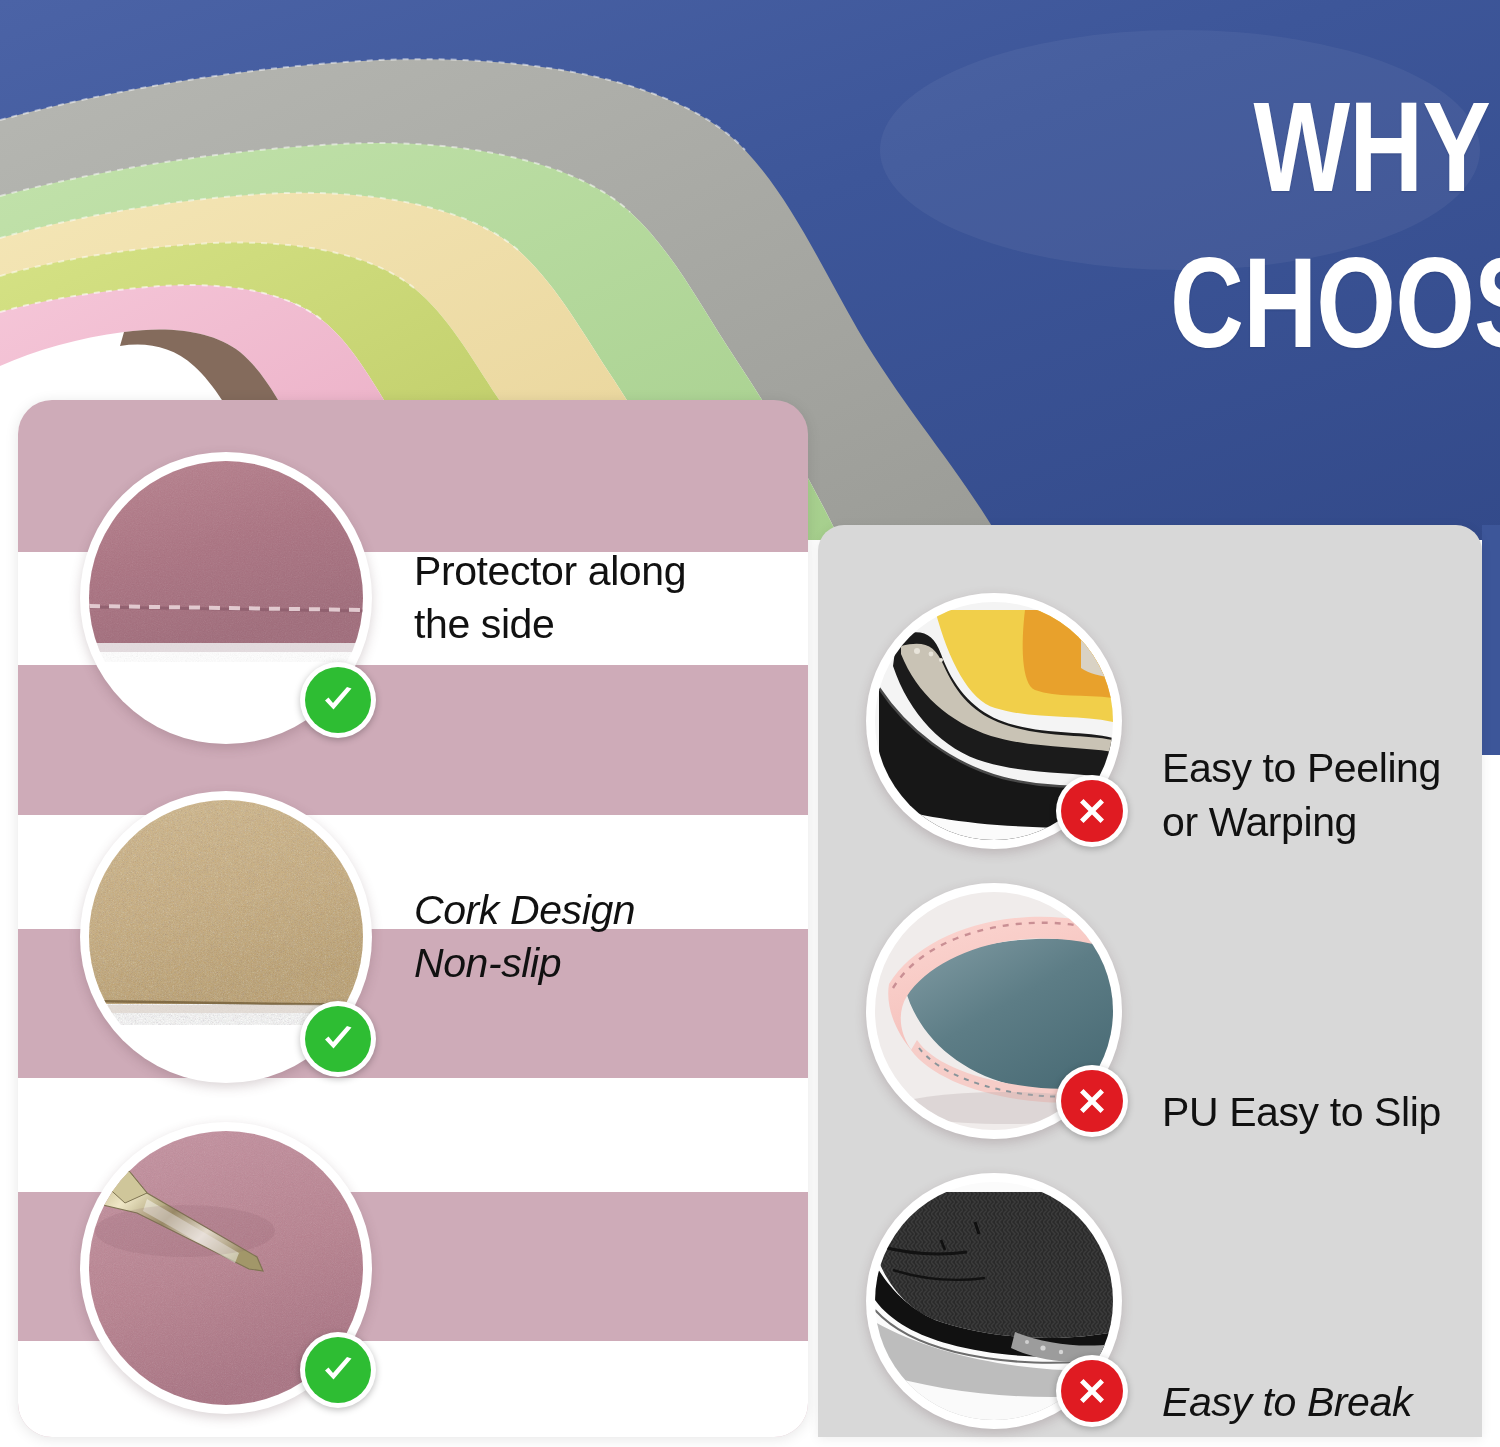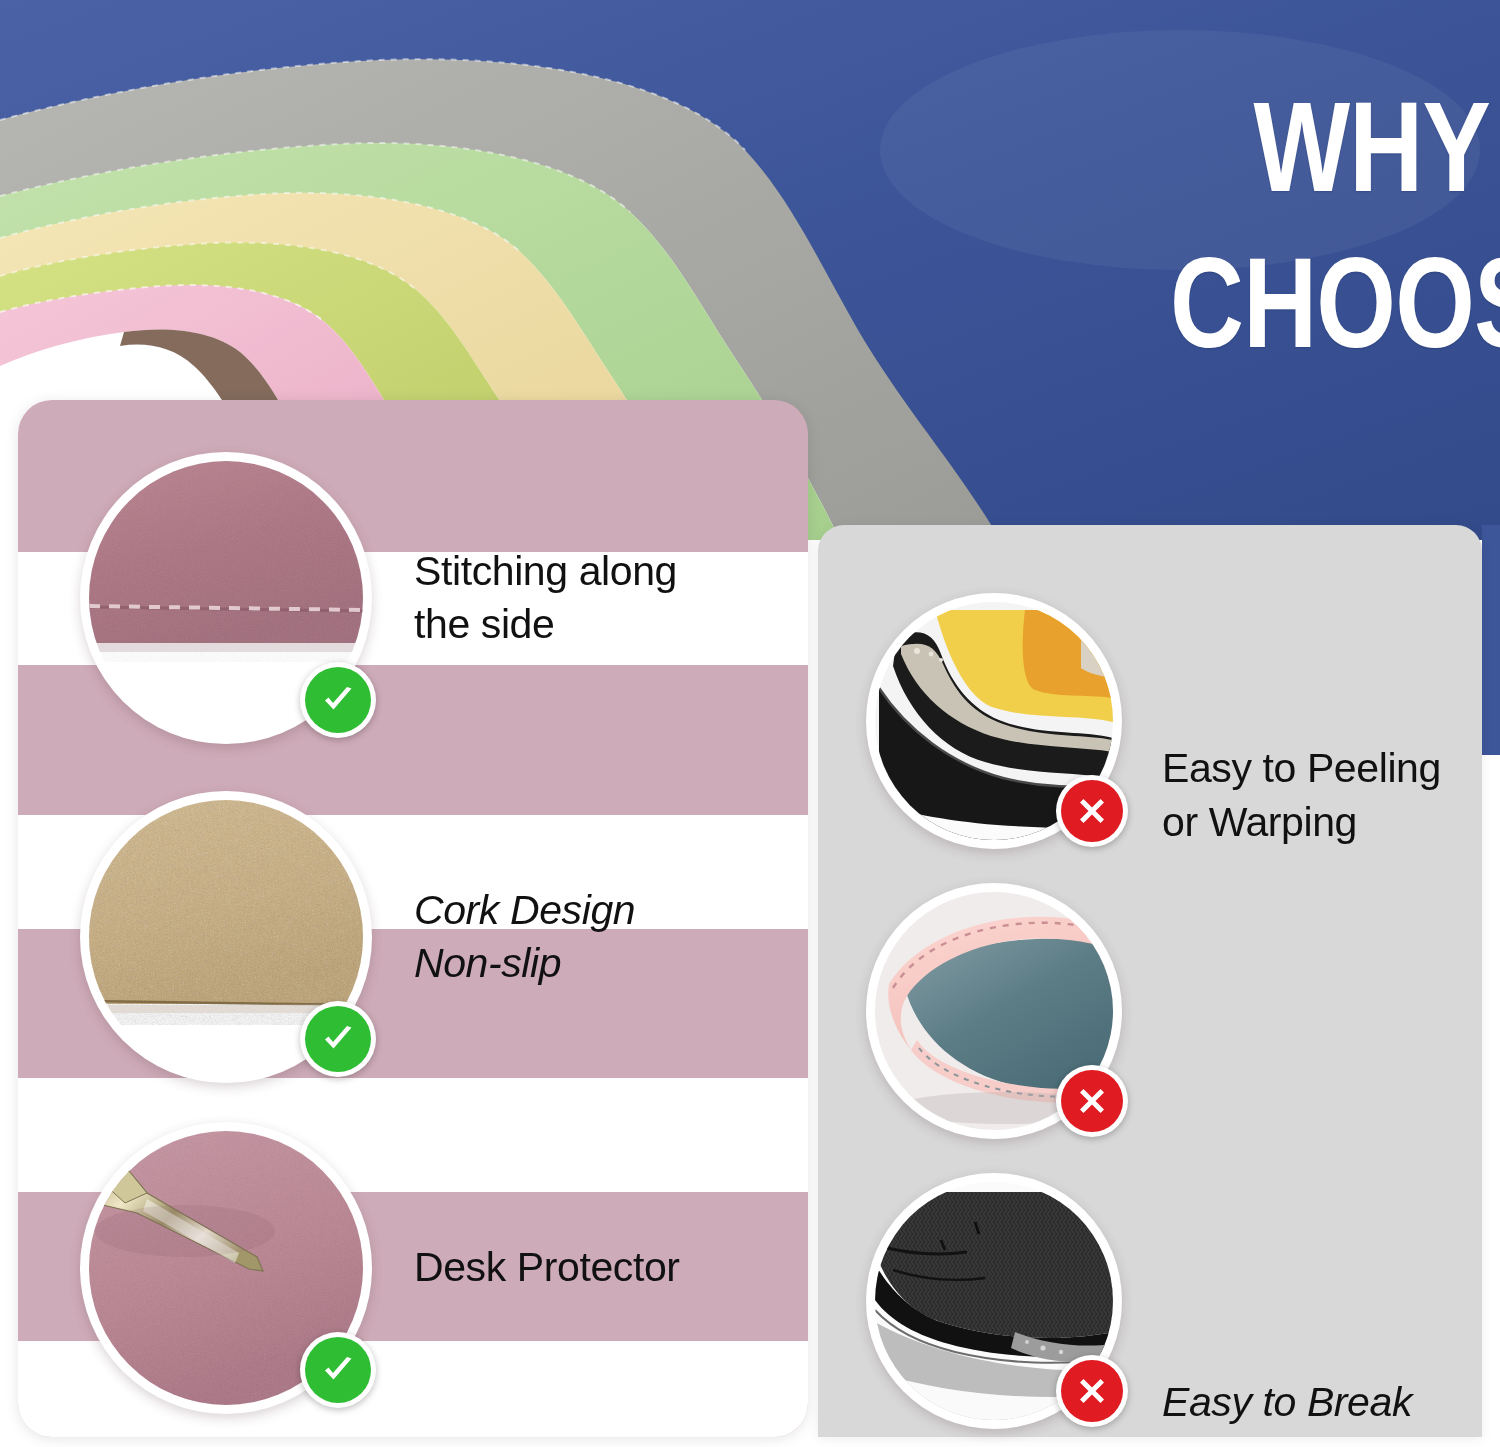--- a/index.html
+++ b/index.html
@@ -291,21 +291,21 @@
       </div>
       <div class="badge" style="width:76px;height:76px;right:-4px;bottom:6px;">
         <div class="badge-dot" style="width:66px;height:66px;background:#2ebd33;">
           <svg width="40" height="40" viewBox="0 0 40 40">
             <path d="M7 20.5 L15.5 29.5 L33.5 8.5 L29 7 L15 23 L10.5 17.5 Z" fill="#ffffff"></path>
           </svg>
         </div>
       </div>
     </div>
     <div class="item-label">
-      <span>Stitching along</span><br>
+      <span>Protector along</span><br>
       <span>the side</span>
     </div>
   </div>
 
   <div class="pro-row" id="pro-row-2">
     <div class="photo-wrap">
       <div class="photo-circle" style="width:292px;height:292px;">
         <div class="photo-inner">
           <svg width="274" height="274" viewBox="0 0 274 274">
             <defs>
@@ -382,23 +382,20 @@
         </div>
       </div>
       <div class="badge" style="width:76px;height:76px;right:-4px;bottom:6px;">
         <div class="badge-dot" style="width:66px;height:66px;background:#2ebd33;">
           <svg width="40" height="40" viewBox="0 0 40 40">
             <path d="M7 20.5 L15.5 29.5 L33.5 8.5 L29 7 L15 23 L10.5 17.5 Z" fill="#ffffff"></path>
           </svg>
         </div>
       </div>
     </div>
-    <div class="item-label">
-      <span>Desk Protector</span>
-    </div>
   </div>
 
 </div>
 
 <div id="con-panel">
 
   <div class="con-row" id="con-row-1">
     <div class="photo-wrap">
       <div class="photo-circle" style="width:256px;height:256px;">
         <div class="photo-inner">
@@ -478,20 +475,21 @@
       <div class="badge" style="width:72px;height:72px;right:-6px;bottom:2px;">
         <div class="badge-dot" style="width:62px;height:62px;background:#e01b22;">
           <svg width="34" height="34" viewBox="0 0 34 34">
             <path d="M8.5 5 L17 13.5 L25.5 5 L29 8.5 L20.5 17 L29 25.5 L25.5 29 L17 20.5 L8.5 29 L5 25.5 L13.5 17 L5 8.5 Z" fill="#ffffff"></path>
           </svg>
         </div>
       </div>
     </div>
     <div class="item-label">
       <br>
+      <span>PU Easy to Slip</span>
     </div>
   </div>
 
   <div class="con-row" id="con-row-3">
     <div class="photo-wrap">
       <div class="photo-circle" style="width:256px;height:256px;">
         <div class="photo-inner">
           <svg width="238" height="238" viewBox="0 0 238 238">
             <defs>
               <pattern id="weave" width="8" height="8" patternUnits="userSpaceOnUse">

